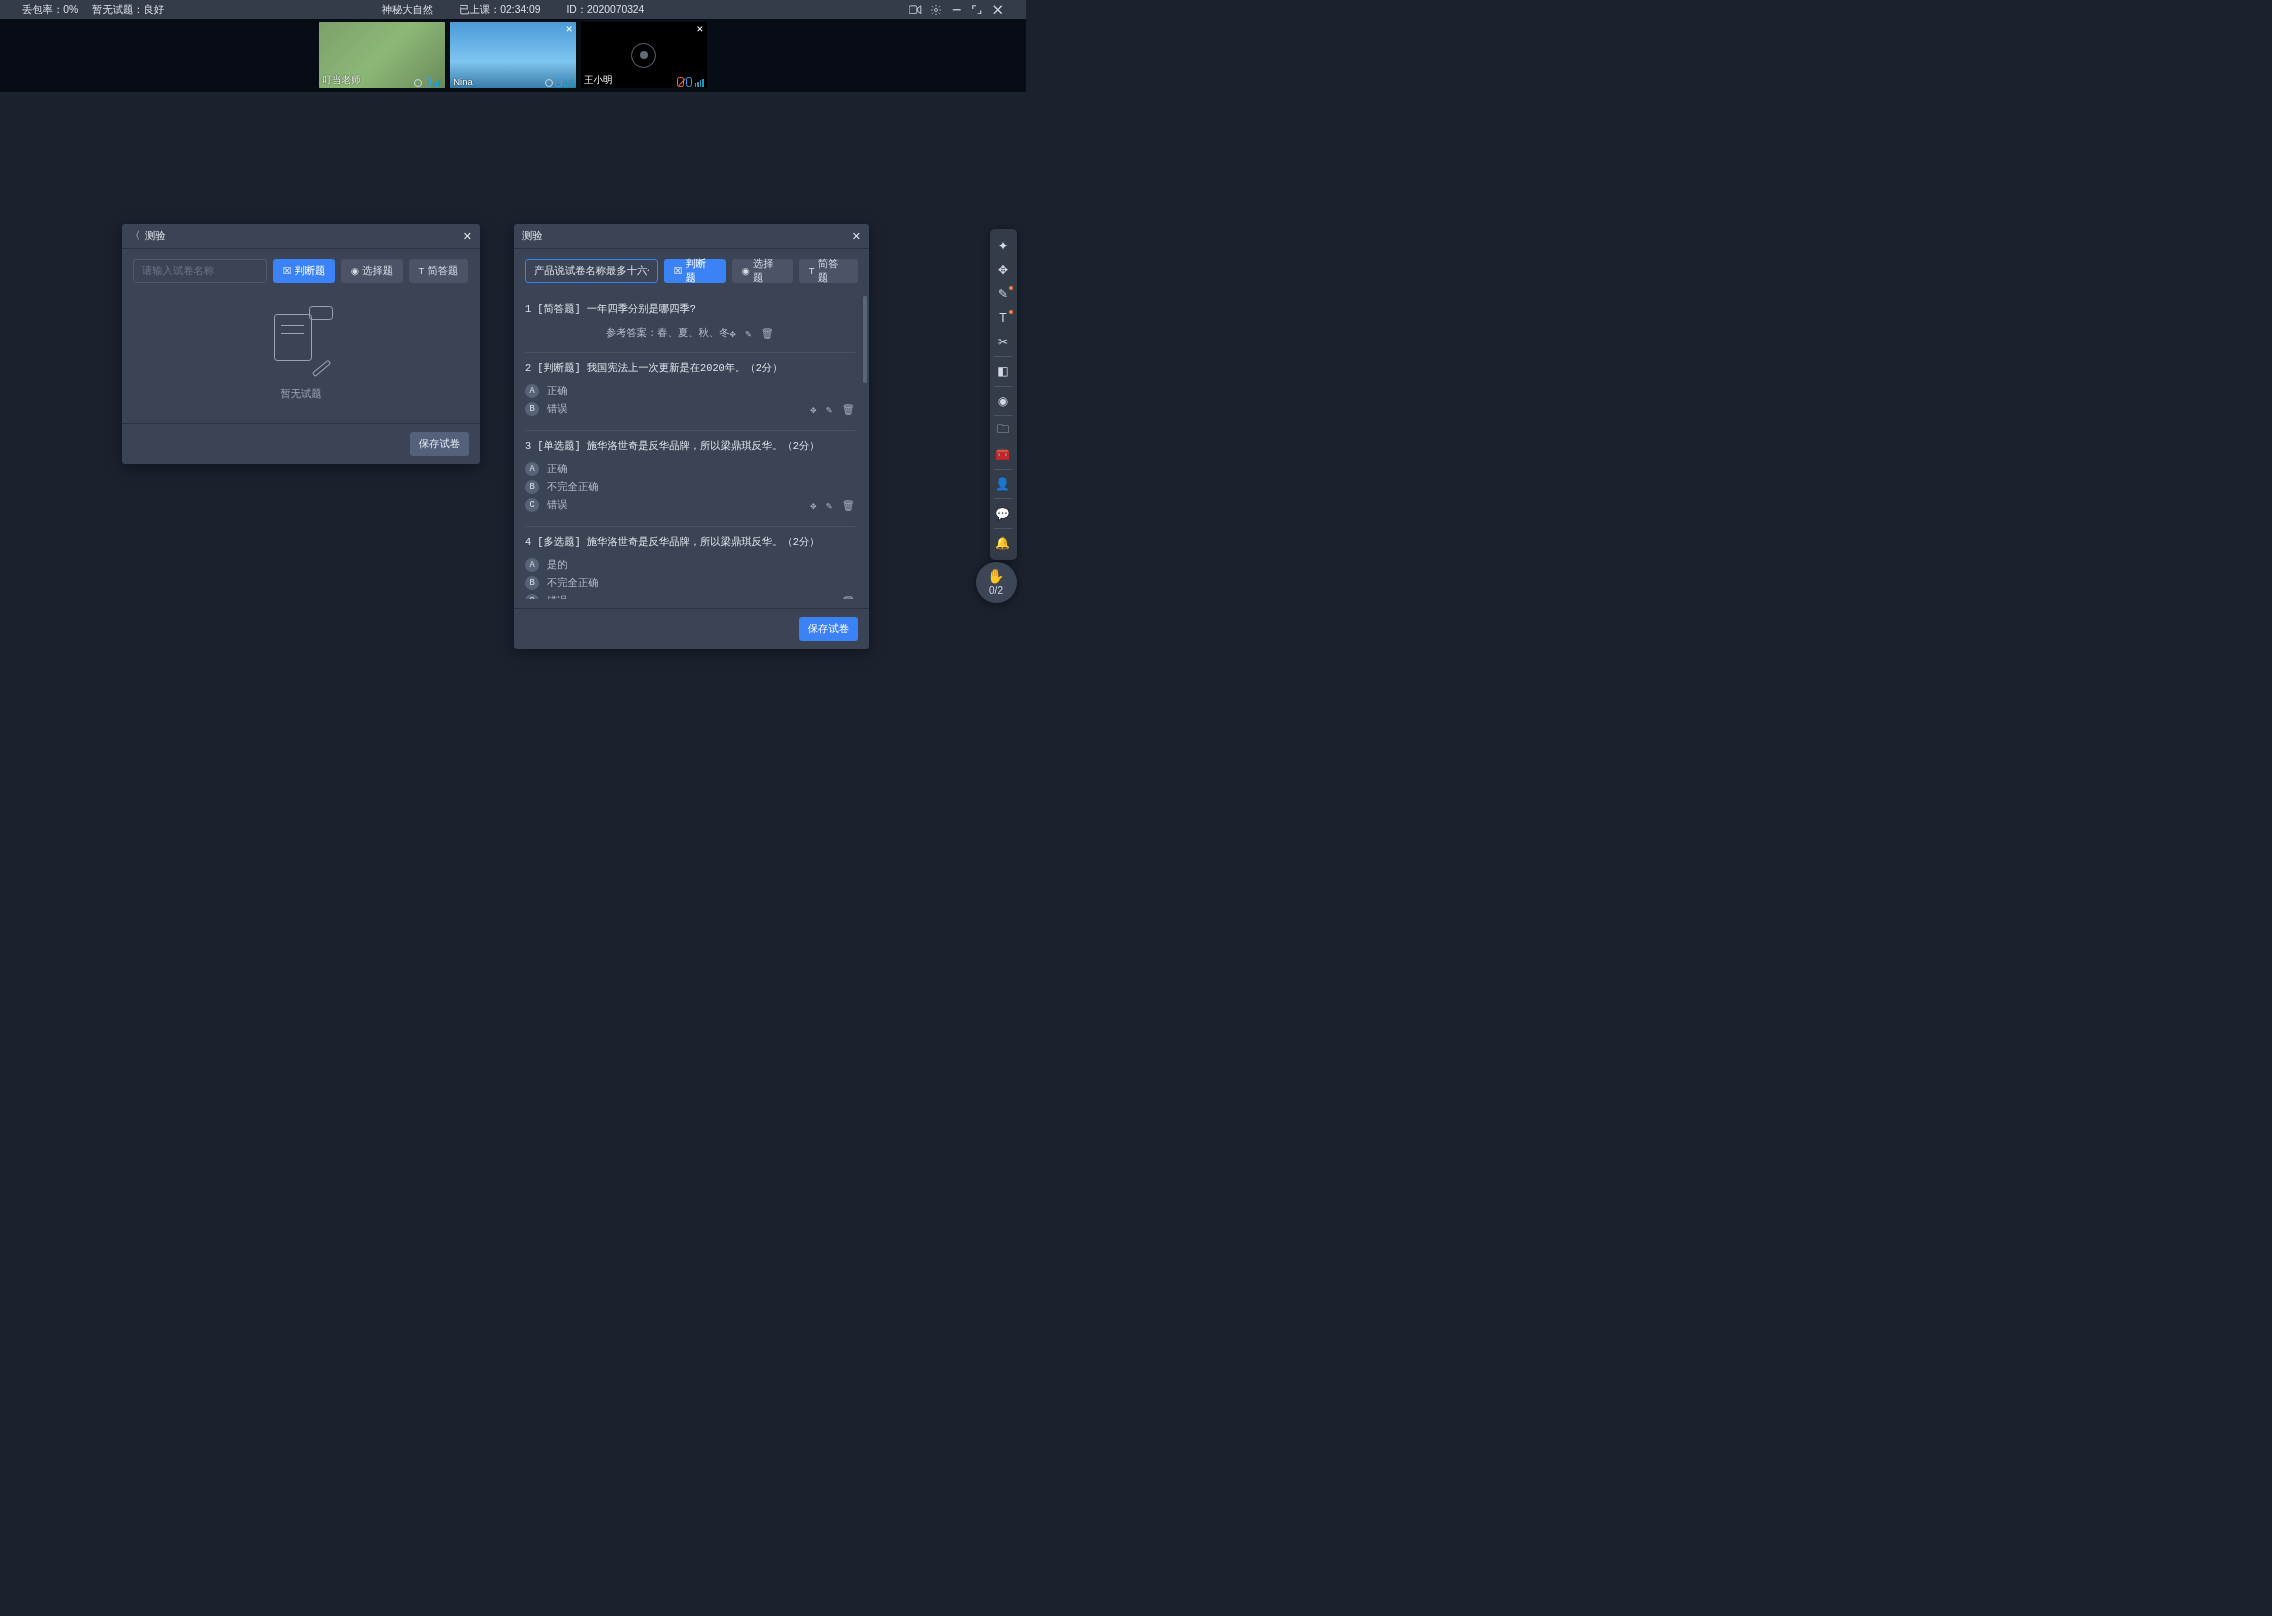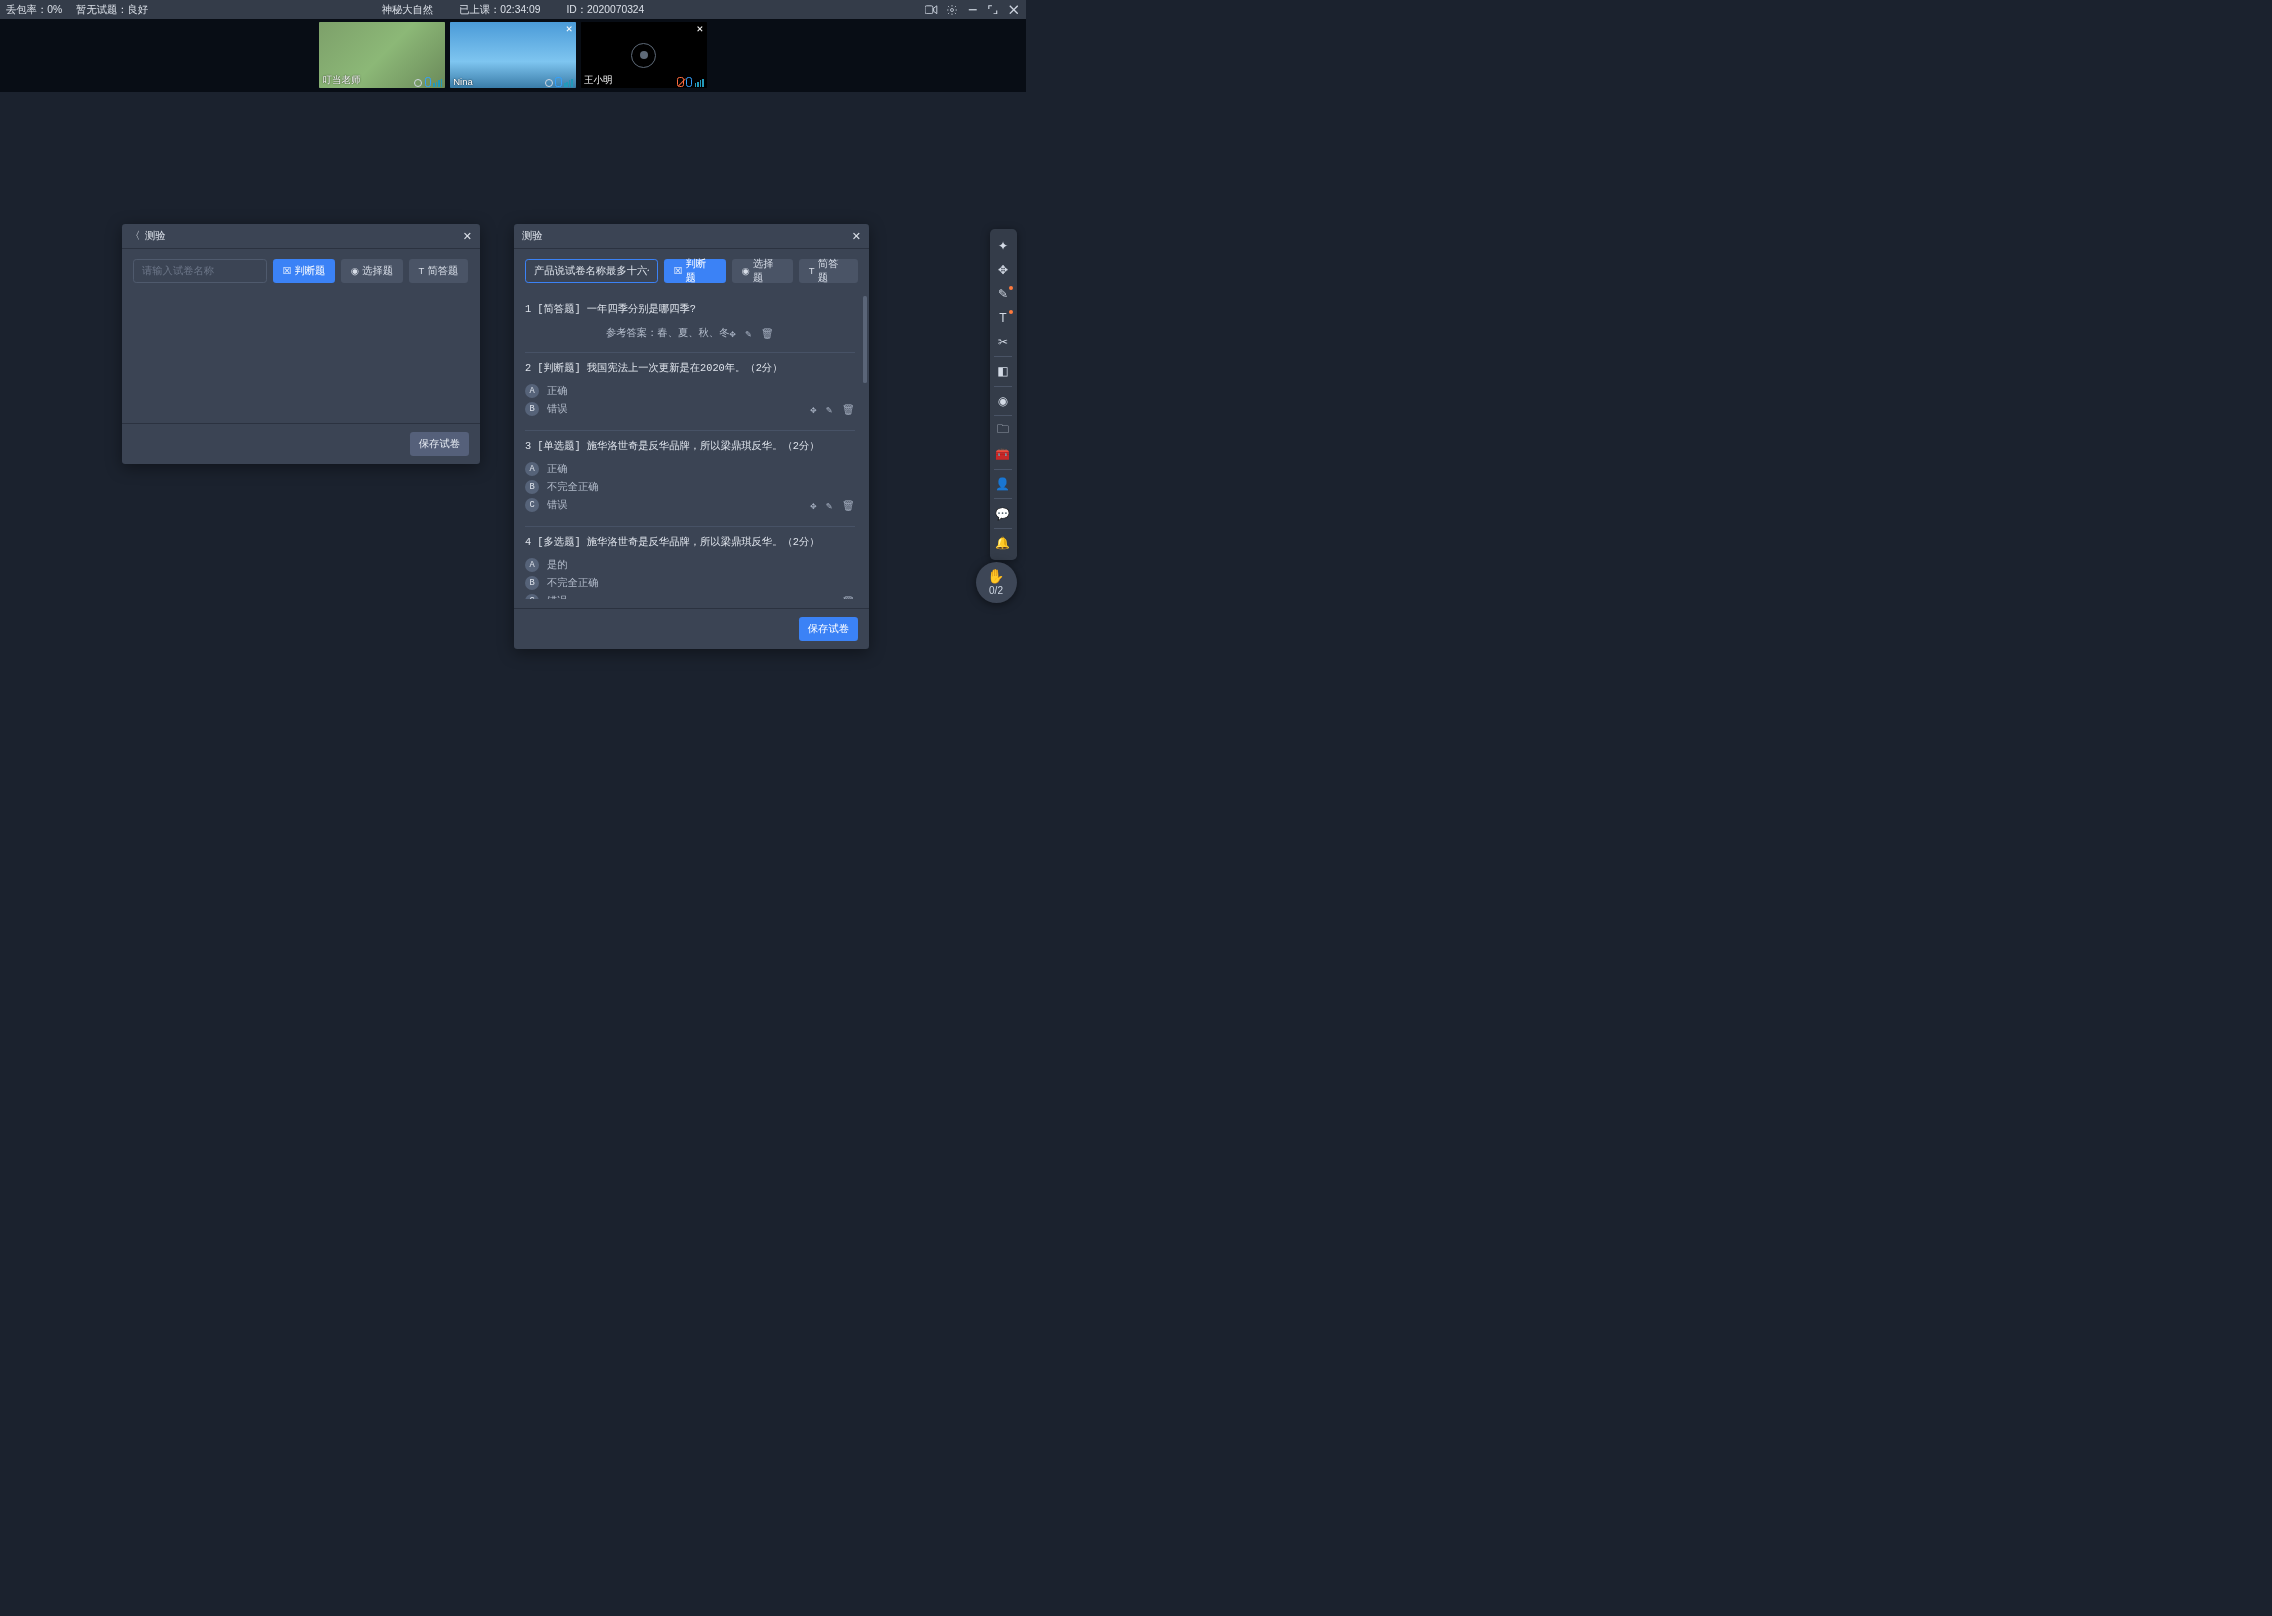--- a/index.html
+++ b/index.html
@@ -12,21 +12,21 @@
   font-size: 10.3px;
   overflow: hidden;
   position: relative;
 }
 
 .topbar {
   height: 19px;
   background: #343c49;
   display: flex;
   align-items: center;
-  padding: 0 6px;
+  padding: 0 22px;
   color: #dbe0e8;
   font-size: 10.3px;
 }
 .topbar .left { display:flex; gap:14px; }
 .topbar .center { position:absolute; left:50%; transform:translateX(-50%); display:flex; gap:26px;}
 .topbar .right { margin-left:auto; display:flex; gap:8px; align-items:center;}
 .topbar .icon-btn { width:12.6px; height:12.6px; display:inline-flex; align-items:center; justify-content:center; cursor:pointer; color:#dbe0e8;}
 
 .videos { height:73px; background:#080d15; display:flex; justify-content:center; gap:4.7px; padding:3.2px 0;}
 .video-tile { width:126px; height:66px; background:#222; position:relative; color:#fff; font-size:9.5px; overflow:hidden; border-radius:0.8px;}
@@ -198,20 +198,28 @@
         </div>
       <div class="pill">
           <span class="glyph">◉</span>
           <span>选择题</span>
         </div>
       <div class="pill">
           <span class="glyph">T</span>
           <span>简答题</span>
         </div>
     </div>
+    <div class="empty-state">
+      <div class="empty-illus">
+        <div class="bubble"></div>
+          <div class="scroll"></div>
+          <div class="pencil"></div>
+      </div>
+      <div>暂无试题</div>
+    </div>
   </div>
   <div class="panel-footer">
     <button class="btn btn-gray">保存试卷</button>
   </div>
 </div>
 
 <div class="panel" style="left:514px;top:224px;width:355px;height:425px;">
   <div class="panel-header">
     <span>测验</span>
     <span class="close">✕</span>

